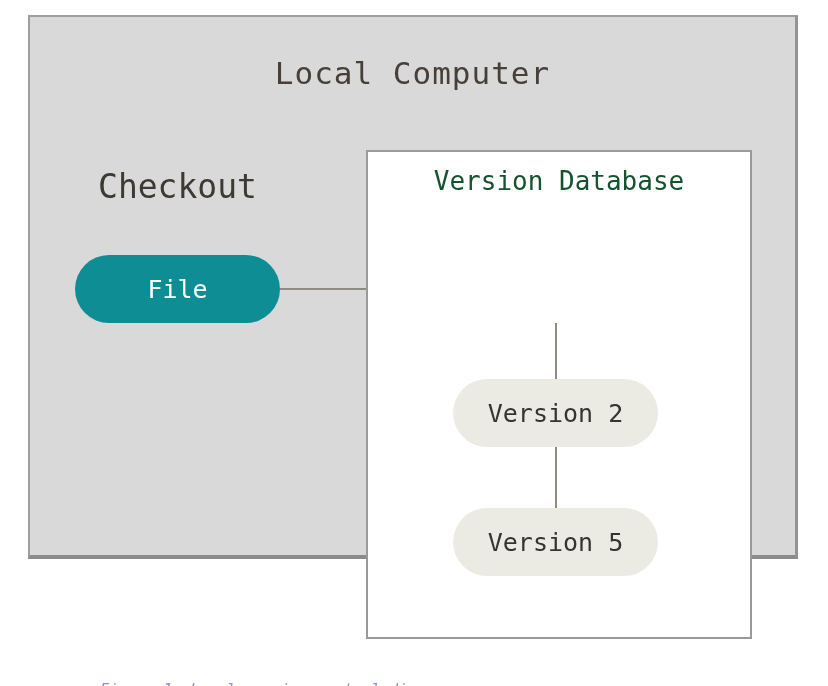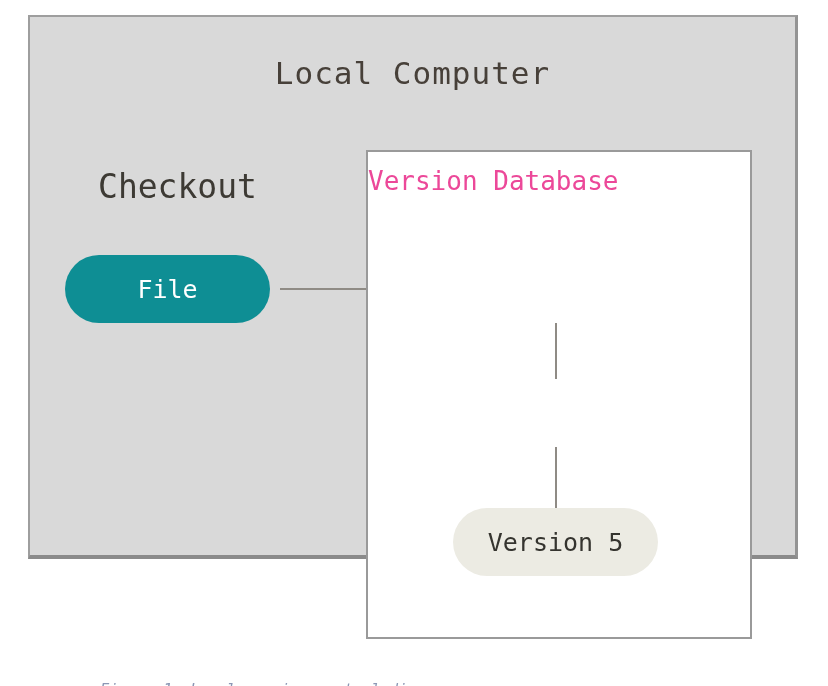--- a/index.html
+++ b/index.html
@@ -61,21 +61,21 @@
     width: 205px;
     height: 68px;
     border-radius: 34px;
     display: flex;
     align-items: center;
     justify-content: center;
     font-size: 25px;
     white-space: pre;
   }
   .pill-file {
-    left: 35px;
+    left: 45px;
     top: 238px;
     background: #0e8e94;
     color: #ffffff;
   }
   .pill-version {
     left: 85px;
     background: #ecebe3;
     color: #35342f;
   }
   .pill-v3 { top: 103px; }
@@ -113,22 +113,23 @@
     height: 489px;
     box-sizing: border-box;
     background: #ffffff;
     border: 2px solid #9a9a9a;
   }
   .vdb-label {
     position: absolute;
     left: 0;
     right: 0;
     top: 14px;
+    text-align: center;
     font-size: 26px;
-    color: #ec4899;
+    color: #14532d;
     white-space: pre;
   }
   
   .caption {
     position: absolute;
     left: 100px;
     top: 681px;
     font-size: 15px;
     font-style: italic;
     color: #8b97b5;
@@ -150,20 +151,21 @@
 
     <div class="connector conn-file-v3"></div>
 
     <div class="inner-box">
 
       <div class="vdb-label">Version Database</div>
 
 
       <div class="connector conn-v3-v2"></div>
 
+      <div class="pill pill-version pill-v2">Version 2</div>
 
       <div class="connector conn-v2-v1"></div>
 
       <div class="pill pill-version pill-v1">Version 5</div>
 
     </div>
 
   </div>
 
   <div class="caption">Figure 1. Local version control diagram.</div>

